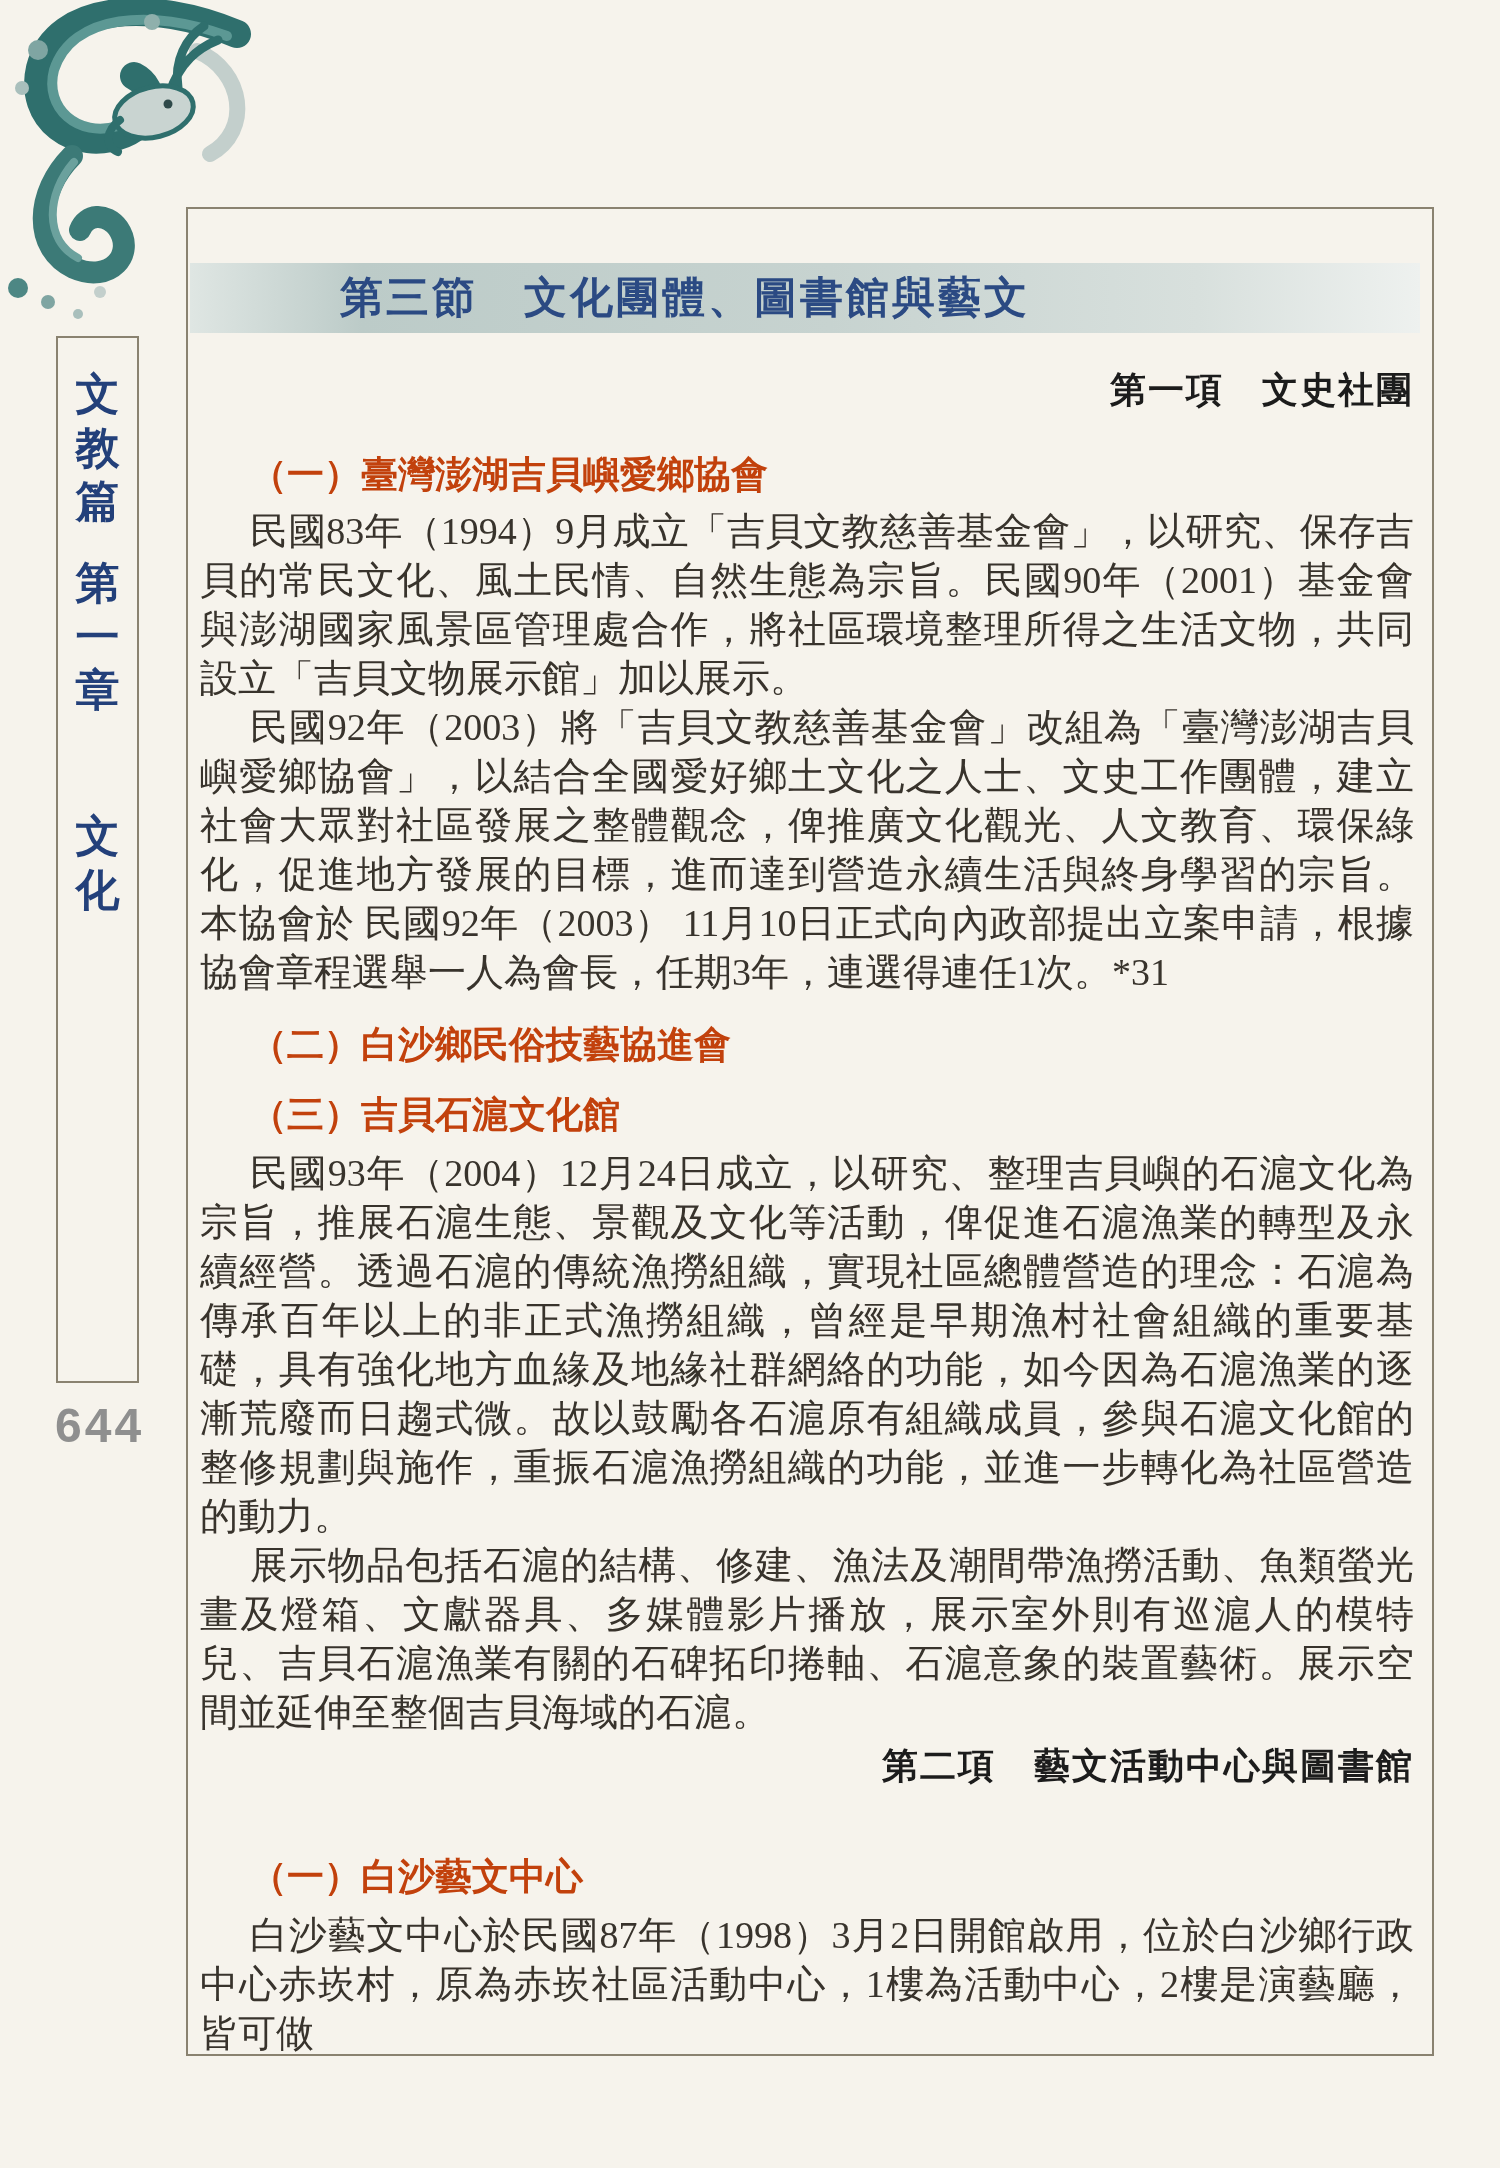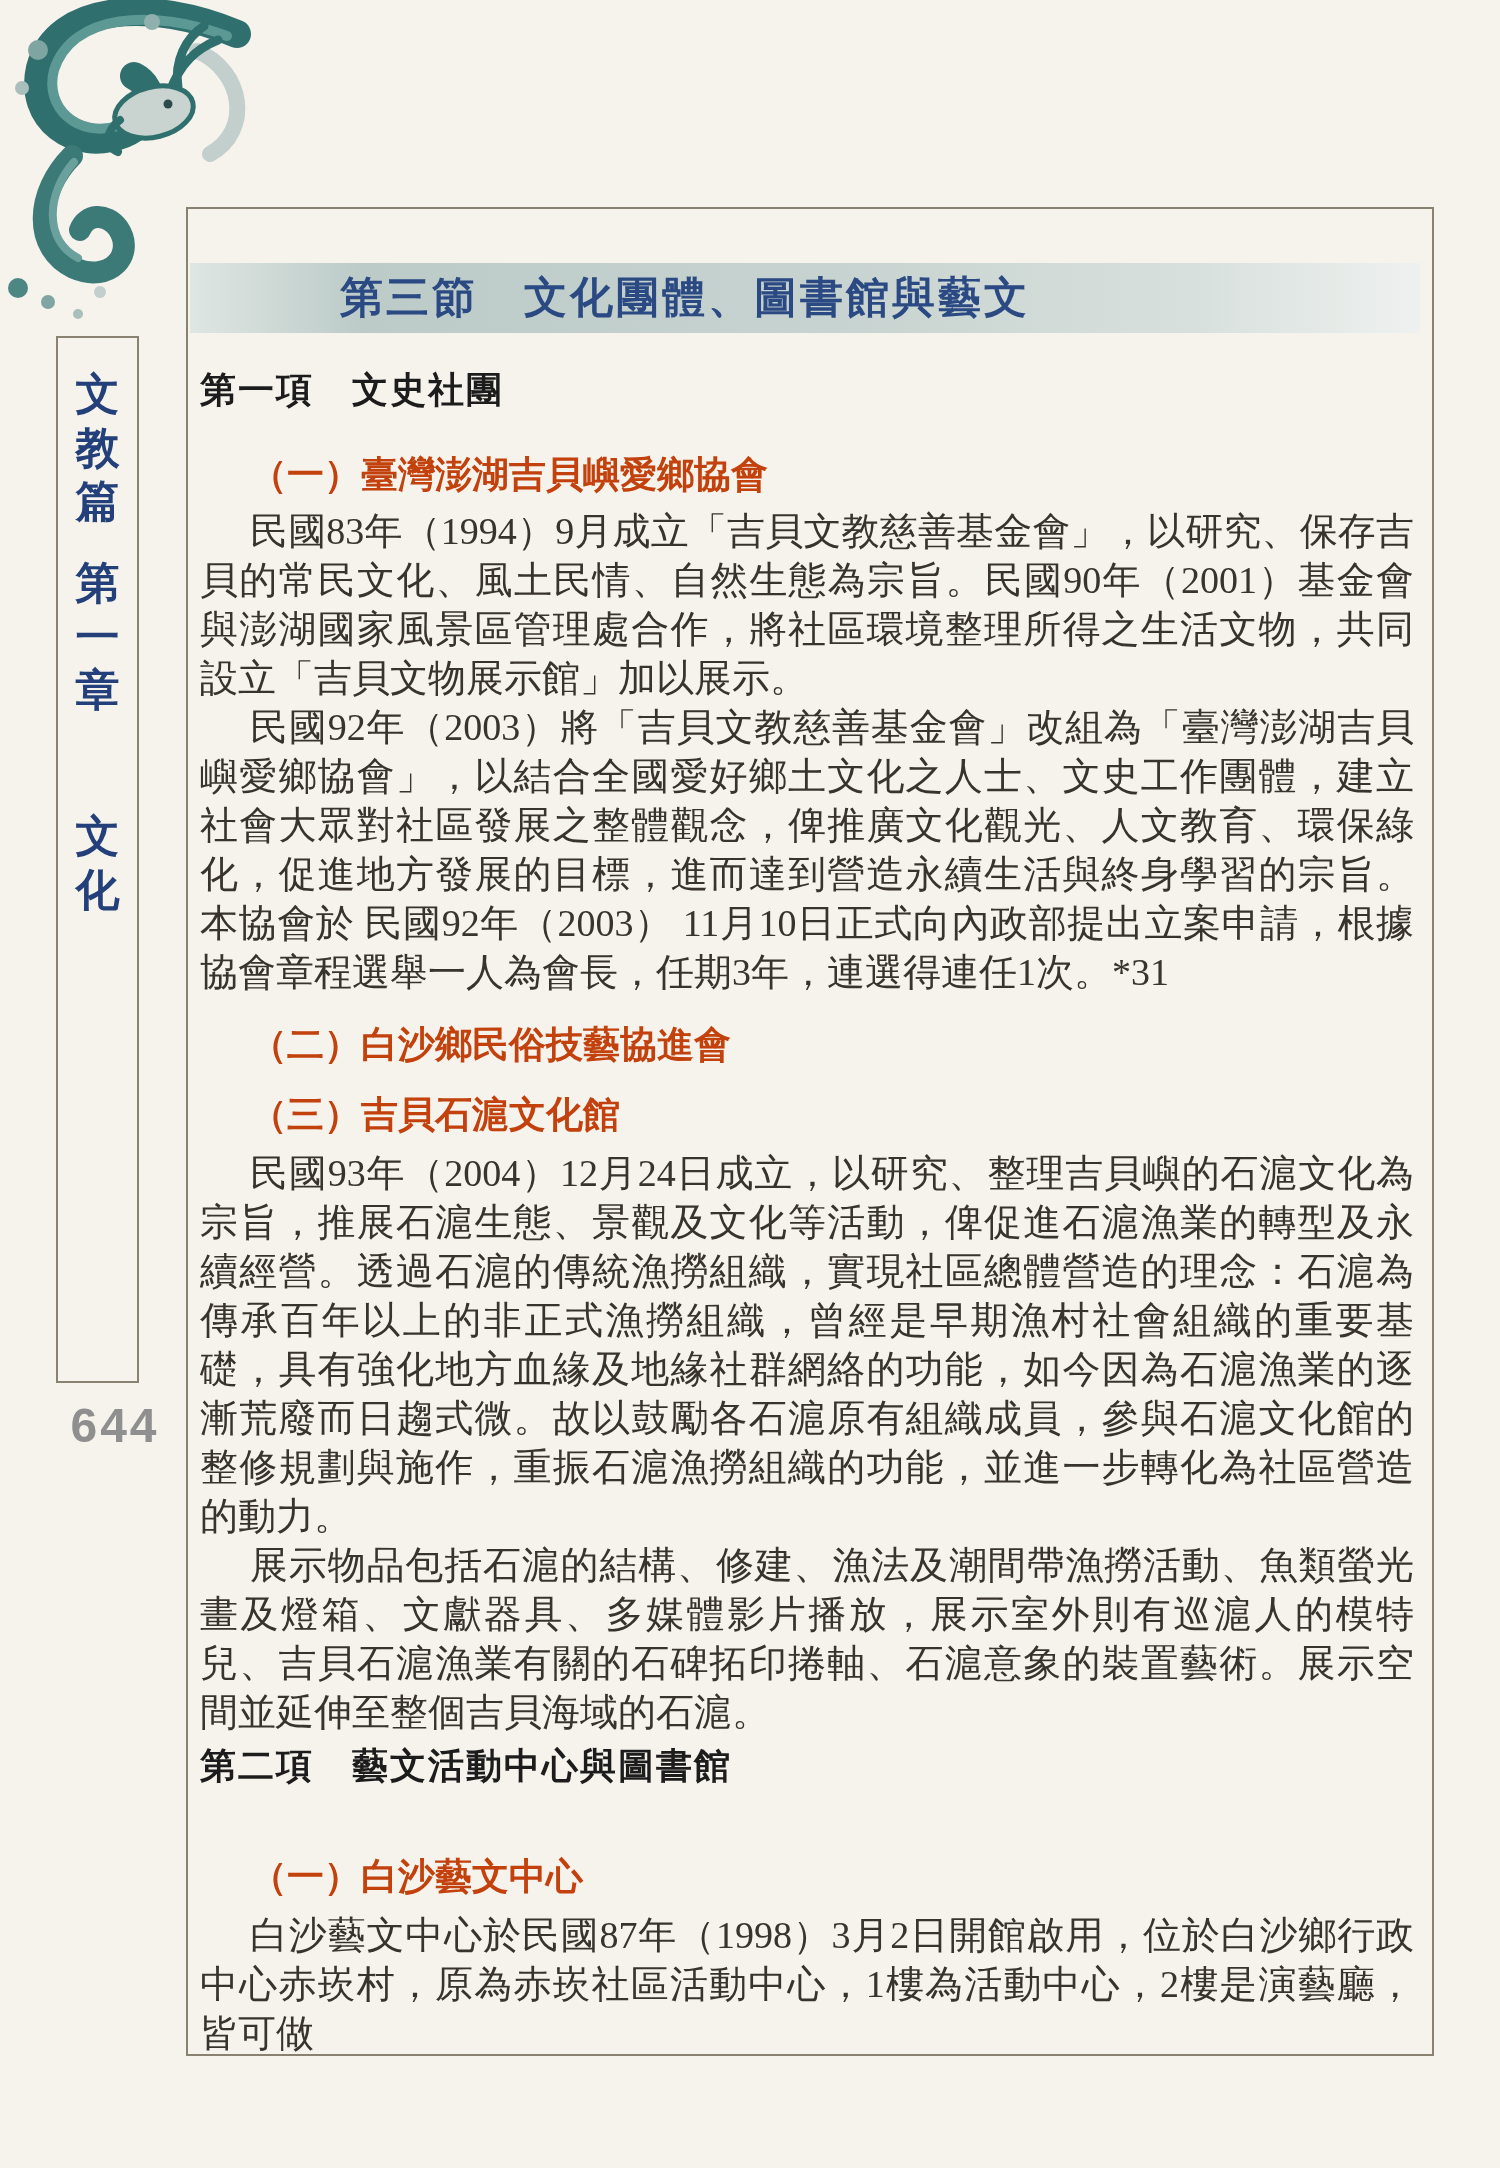--- a/index.html
+++ b/index.html
@@ -23,21 +23,21 @@
   }
   .banner-title{
     display:inline-block;margin-right:240px;
     font-family:"Liberation Serif","DejaVu Serif",serif;
     font-weight:bold;font-size:43px;color:#2b4a83;letter-spacing:3px;
   }
   
   .subsection-title{
     font-family:"Liberation Sans","DejaVu Sans",sans-serif;
     font-weight:bold;font-size:36px;line-height:42px;color:#1c1c1c;
-    text-align:left;letter-spacing:2px;
+    text-align:right;letter-spacing:2px;
   }
   .sub1{margin-top:36px;}
   .sub2{margin-top:8px;}
   
   .item-heading{
     font-family:"Liberation Sans","DejaVu Sans",sans-serif;
     font-weight:bold;font-size:37px;line-height:44px;color:#c2410c;
     padding-left:50px;
   }
   .h-sp{margin-top:26px;margin-bottom:12px;}
@@ -59,21 +59,21 @@
   .vgroup{
     width:1.05em;font-size:44px;line-height:1.22;
     font-family:"Liberation Serif","DejaVu Serif",serif;
     font-weight:bold;color:#23407a;
     word-break:break-all;text-align:center;
   }
   .vg2{margin-top:28px;}
   .vg3{margin-top:92px;}
   
   .page-number{
-    position:absolute;left:55px;top:1398px;width:120px;text-align:center;
+    position:absolute;left:55px;top:1398px;width:120px;
     font-family:"Liberation Sans","DejaVu Sans",sans-serif;
     font-weight:bold;font-size:48px;color:#8f8f8f;letter-spacing:3px;
   }
   
   .ornament{position:absolute;left:2px;top:-4px;}
 </style>
 </head>
 <body>
 
 <div class="main-box">

